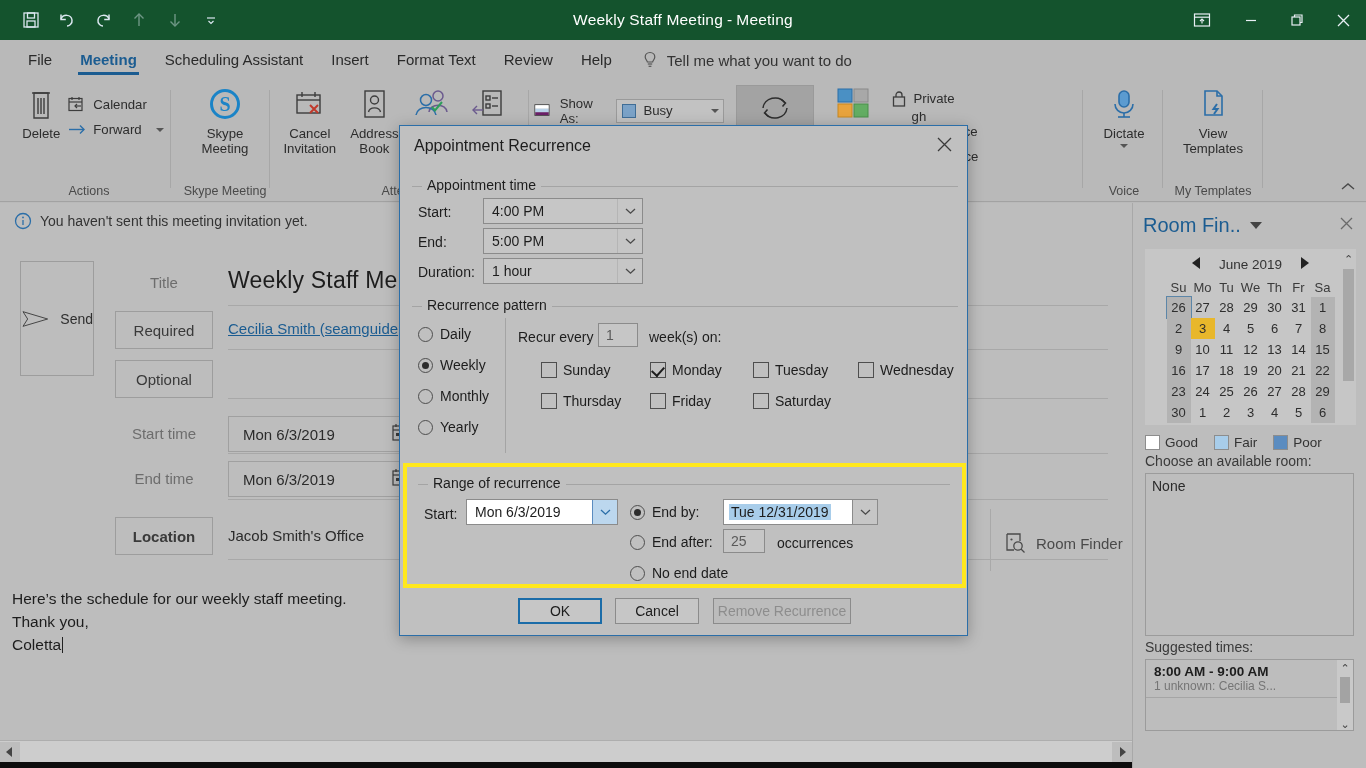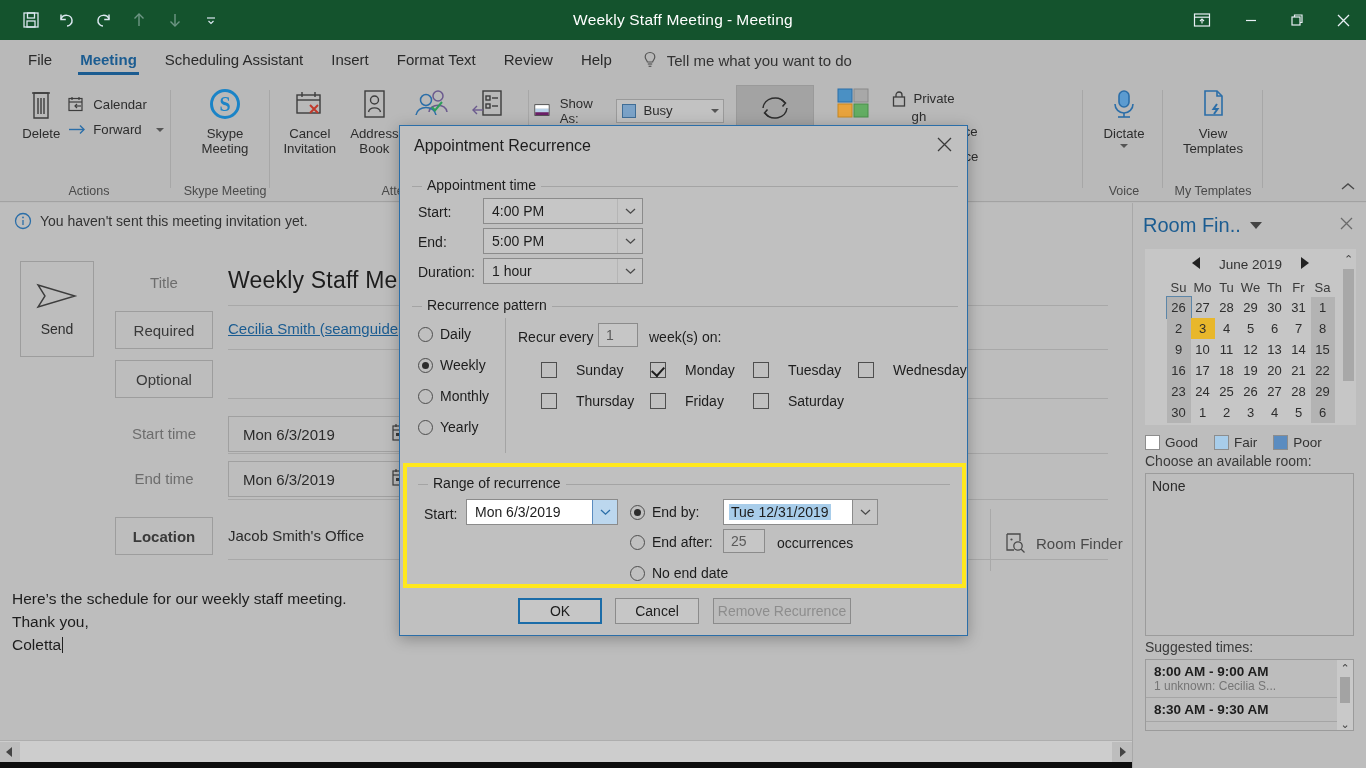--- a/index.html
+++ b/index.html
@@ -87,22 +87,22 @@
     position:absolute; left:0; top:203px; width:1366px; height:36px;
     background:#bdbdbd; display:flex; align-items:center; padding-left:14px; gap:8px;
     font-size:14px; color:#333;
   }
 
   
   #formarea{
     position:absolute; left:0; top:239px; width:1132px; height:500px; background:#bdbdbd;
   }
   #sendbtn{
-    position:absolute; left:20px; top:22px; width:74px; height:96px;
-    border:1px solid #9d9d9d; display:flex; flex-direction:column; align-items:center;
+    position:absolute; left:20px; top:22px; width:74px; height:115px;
+    border:1px solid #9d9d9d; display:flex; align-items:center;
     justify-content:center; gap:10px; font-size:14px; color:#2f2f2f;
   }
   .flabel{
     position:absolute; left:115px; width:98px; height:38px; line-height:38px;
     text-align:center; font-size:15px; color:#6d6d6d;
   }
   .fbtn{
     position:absolute; left:115px; width:98px; height:38px; line-height:38px;
     text-align:center; font-size:15px; color:#3a3a3a; border:1px solid #9d9d9d;
   }
@@ -216,21 +216,21 @@
     width:25px; height:24px; border-left:1px solid #b5b5b5; display:flex; align-items:center; justify-content:center;
   }
   .combo.white{ background:#ffffff; }
   .combo.white .btn{ background:#c6c6c6; border-left:1px solid #8b8b8b;}
   .hl{ background:#a8cdea; padding:0 2px; }
   .radio{ position:absolute; display:flex; align-items:center; gap:7px; font-size:14px; color:#1d1d1d;}
   .rdot{ width:15px;height:15px;border:1px solid #4e4e4e;border-radius:50%; background:#c0c0c0; position:relative; flex:0 0 auto;}
   .rdot.on:after{
     content:"";position:absolute;left:3px;top:3px;width:7px;height:7px;border-radius:50%;background:#2d2d2d;
   }
-  .cbox{ position:absolute; display:flex; align-items:center; gap:19px; font-size:14px; color:#1d1d1d;}
+  .cbox{ position:absolute; display:flex; align-items:center; gap:6px; font-size:14px; color:#1d1d1d;}
   .cb{ width:16px;height:16px;border:1px solid #4e4e4e;background:#c0c0c0; position:relative; flex:0 0 auto;}
   .cb.on:after{
     content:"";position:absolute;left:3px;top:1px;width:6px;height:10px;
     border:solid #1d1d1d;border-width:0 2px 2px 0;transform:rotate(42deg);
   }
   .numbox{
     position:absolute; height:24px; border:1px solid #8b8b8b; background:#c6c6c6;
     font-size:14px; color:#5a5a5a; padding-left:7px; line-height:23px;
   }
   #highlight-box{
@@ -765,23 +765,20 @@
   <div id="roomlist">
     <div>None</div>
   </div>
 
   <div class="rp-label">Suggested times:</div>
   <div id="sugg">
     <div class="sg-item">
       <div class="sg-t">8:00 AM - 9:00 AM</div>
       <div class="sg-s">1 unknown: Cecilia S...</div>
     </div>
-    <div class="sg-item">
-      <div class="sg-t">8:30 AM - 9:30 AM</div>
-    </div>
     <div class="sg-scroll">
       <div class="a">⌃</div>
       <div class="sg-thumb"></div>
       <div class="a" style="position:absolute;bottom:0;width:16px;">⌄</div>
     </div>
   </div>
 </div>
 
 <div id="dialog">
   <div id="dlg-title">

